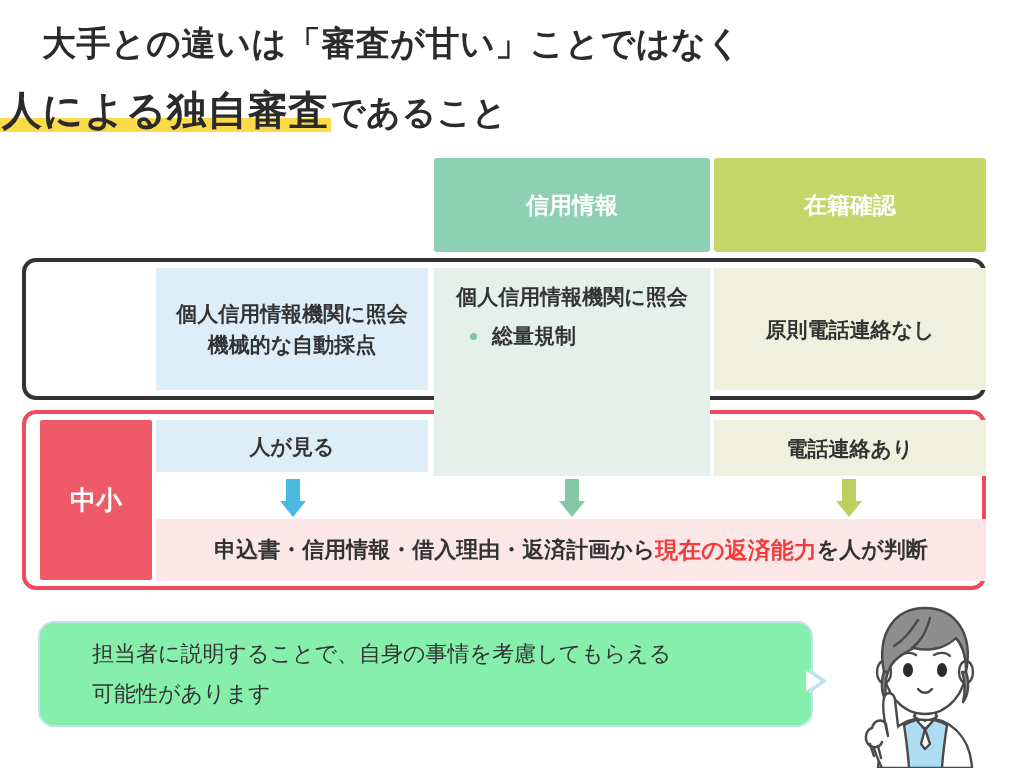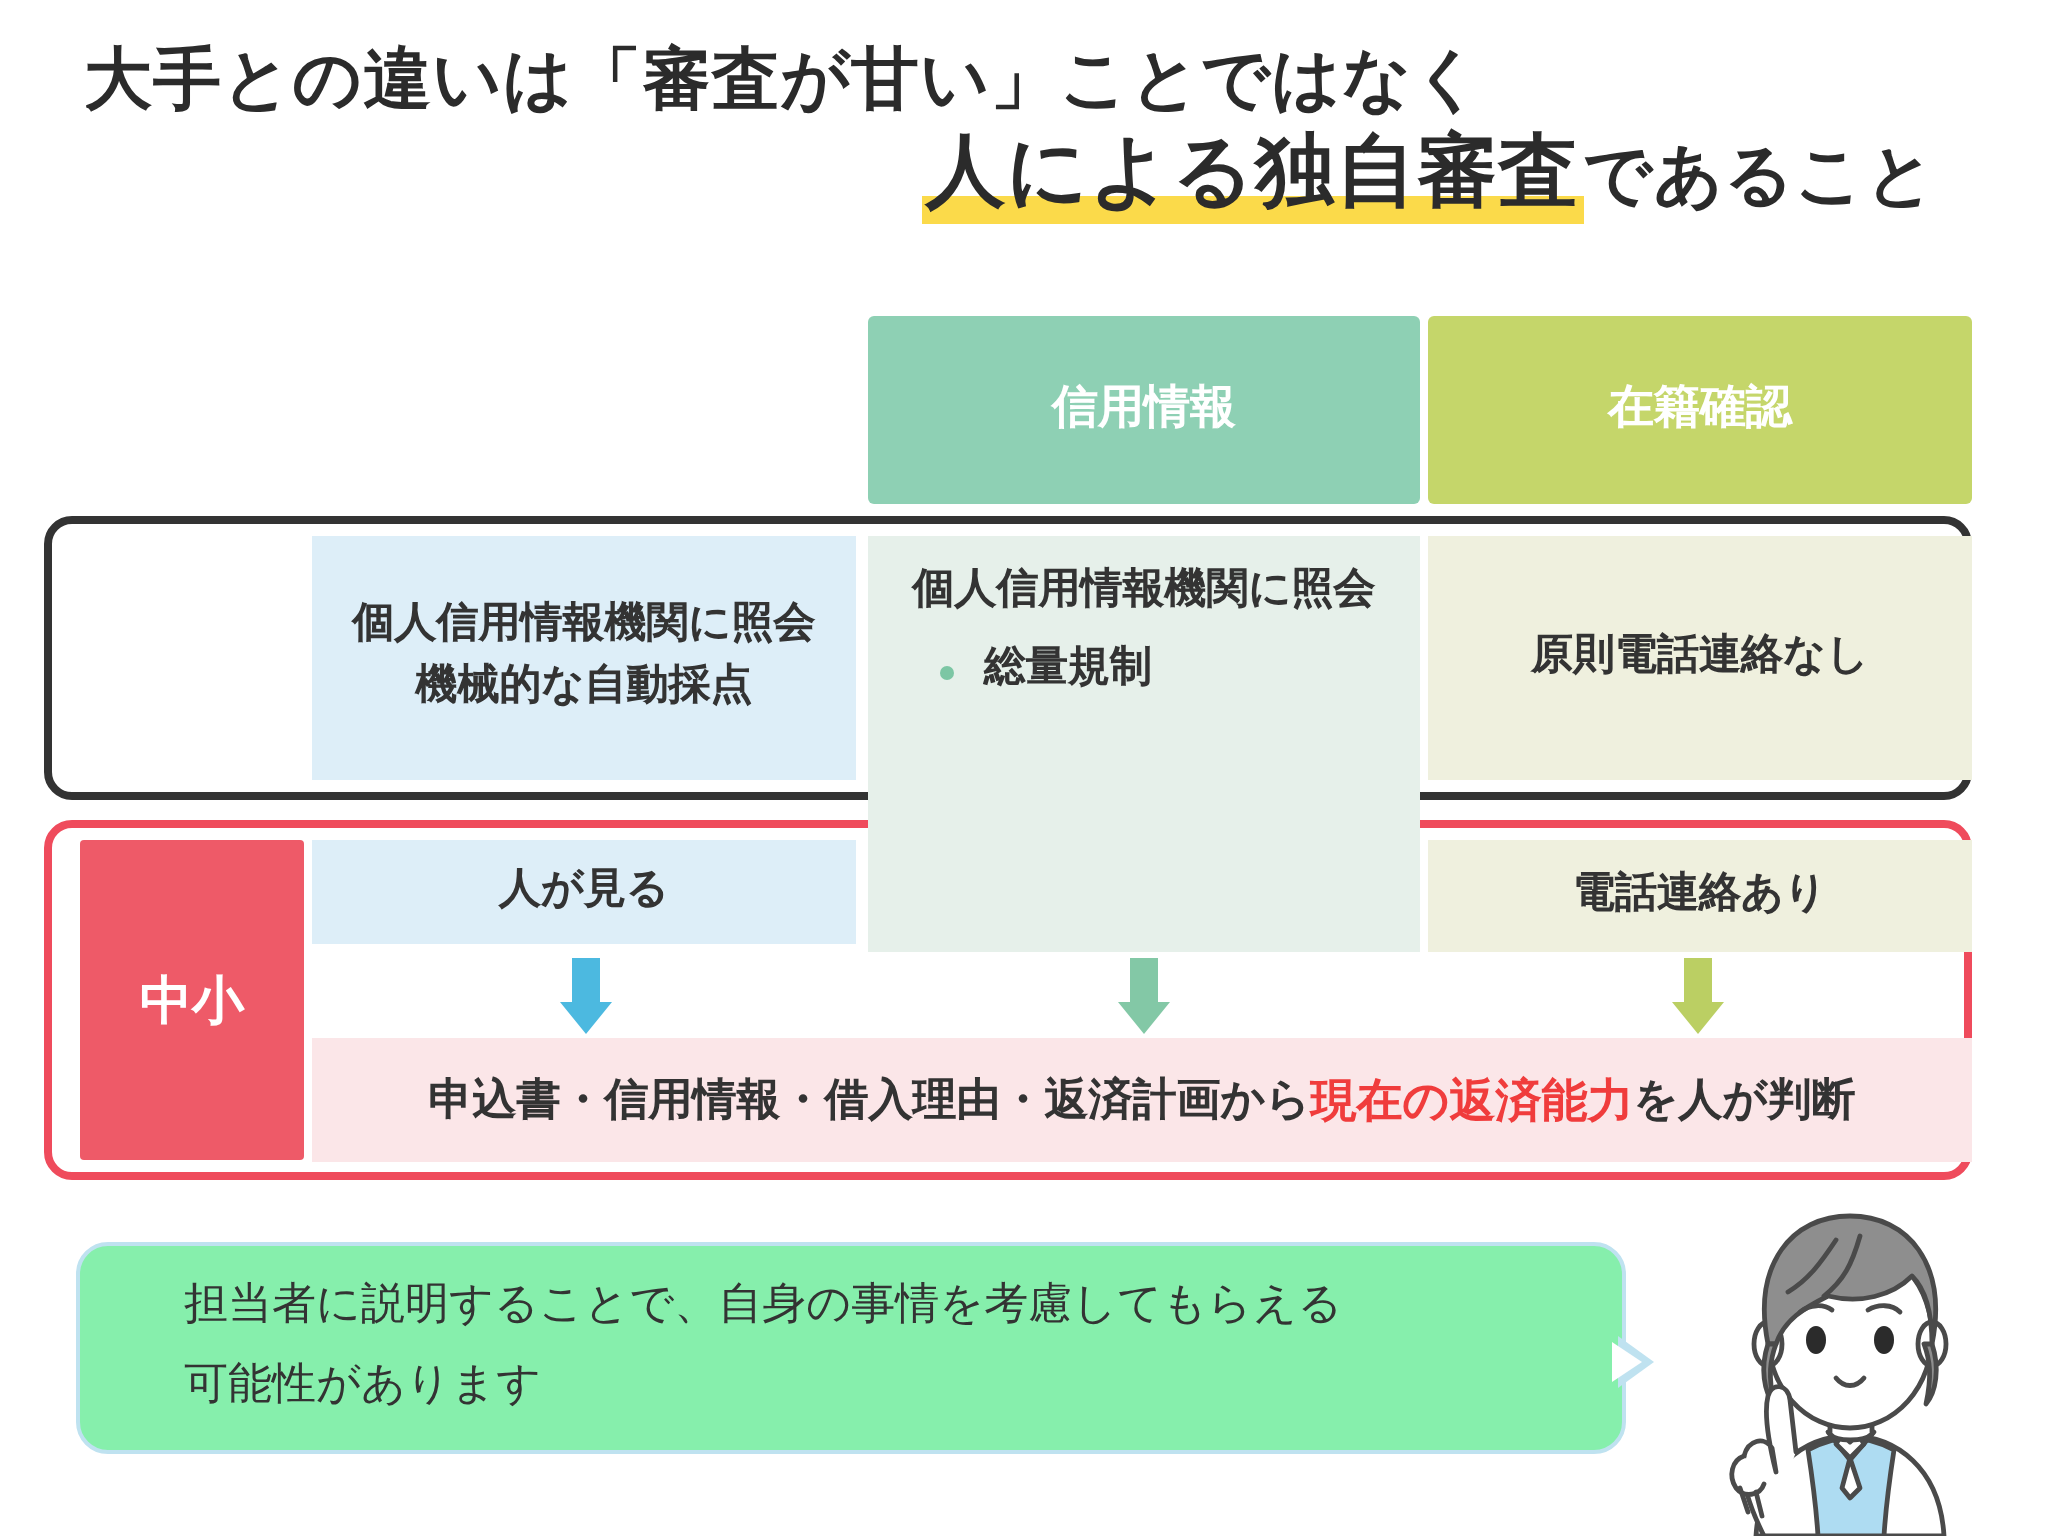--- a/index.html
+++ b/index.html
@@ -2,27 +2,27 @@
 <html lang="ja"><head>
 <meta charset="utf-8">
 <style>
   * { box-sizing: border-box; margin: 0; padding: 0; }
   html, body {
     width: 1024px; height: 768px;
     background: #ffffff;
     font-family: "Liberation Sans", "DejaVu Sans", sans-serif;
     overflow: hidden;
   }
-  #stage { position: relative; width: 1024px; height: 768px; background:#fff;font-family:Liberation Mono, monospace; }
+  #stage { position: relative; width: 1024px; height: 768px; background:#fff; }
 
   
   #title-block { position: absolute; left: 0; top: 20px; width: 1024px; }
   .title-line { font-weight: 700; color: #2b2b2b; letter-spacing: .5px; }
   .title-line-1 { font-size: 34px; line-height: 46px; padding-left: 42px; }
-  .title-line-2 { font-size: 34px; line-height: 48px; text-align: right; padding-right: 56px; }
+  .title-line-2 { font-size: 34px; line-height: 48px; text-align: left; padding-right: 44px; margin-top: 20px; }
   .hl {
     font-size: 40px; font-weight: 700;
     background: linear-gradient(to top, #fbda4a 0, #fbda4a 14px, rgba(0,0,0,0) 14px);
     padding: 0 2px;
   }
   .title-tail { font-size: 34px; }
 
   
   #headers { position: absolute; left: 0; top: 158px; width: 1024px; height: 94px; }
   .hdr {

